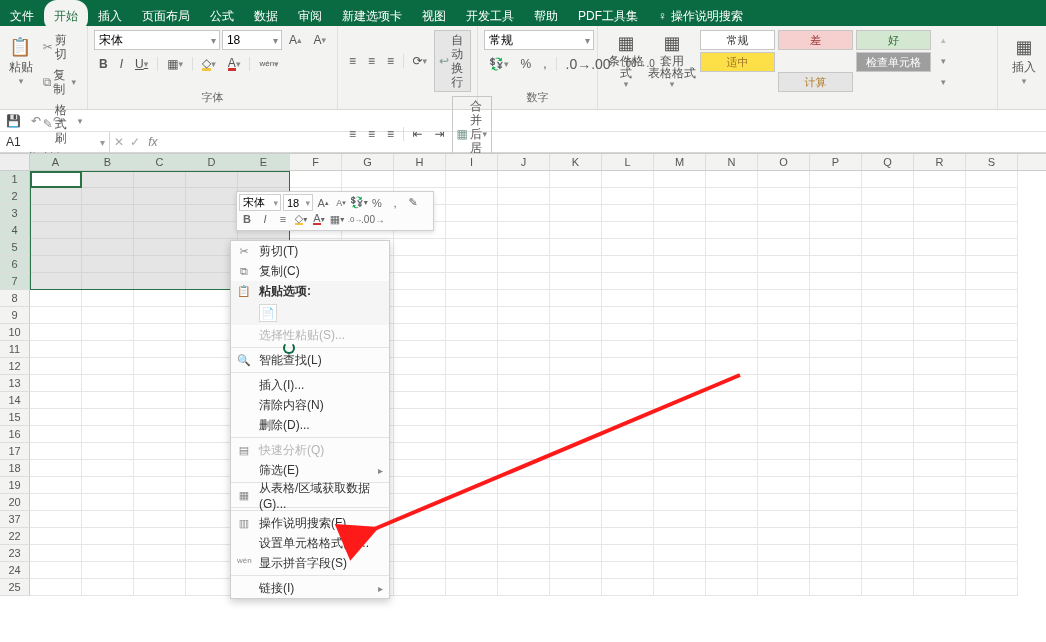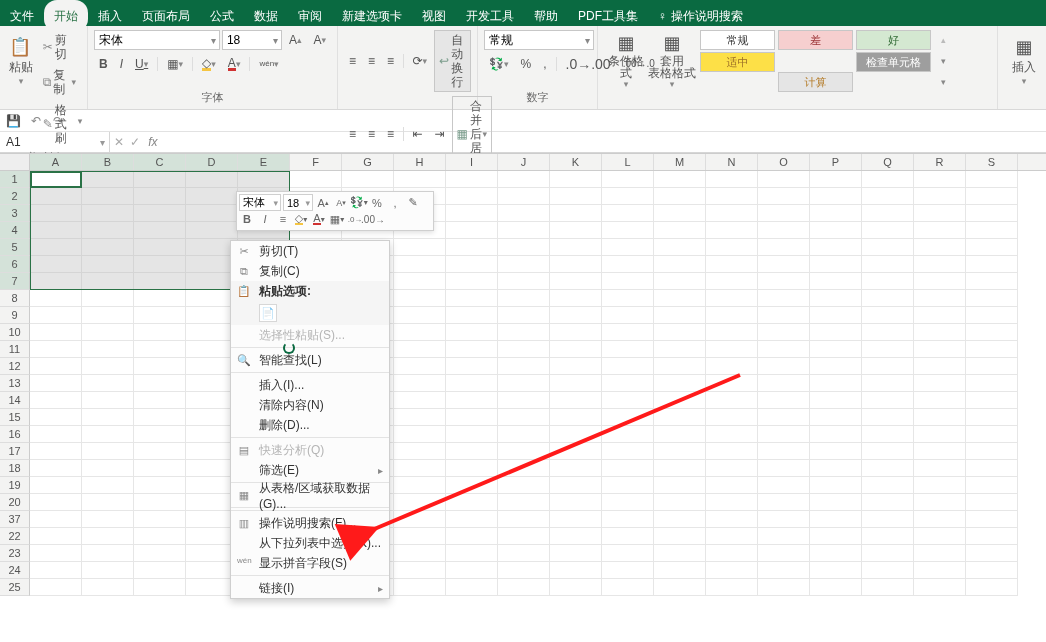--- a/index.html
+++ b/index.html
@@ -924,21 +924,21 @@
       <span class="mic">▦</span>
       <span>从表格/区域获取数据(G)...</span>
     </div>
   <div class="ctx-sep"></div>
   <div class="ctx-sep"></div>
   <div class="ctx-item">
       <span class="mic">▥</span>
       <span>操作说明搜索(F)...</span>
     </div>
   <div class="ctx-item">
-      <span>从下拉列表中选择(K)...</span>
+      <span>设置单元格格式(K)...</span>
     </div>
   <div class="ctx-item">
       <span class="mic"><sup style="font-size:8px">wén</sup></span>
       <span>显示拼音字段(S)</span>
     </div>
   <div class="ctx-sep"></div>
   <div class="ctx-item sub">
       <span>链接(I)</span>
     </div>
 </div>

